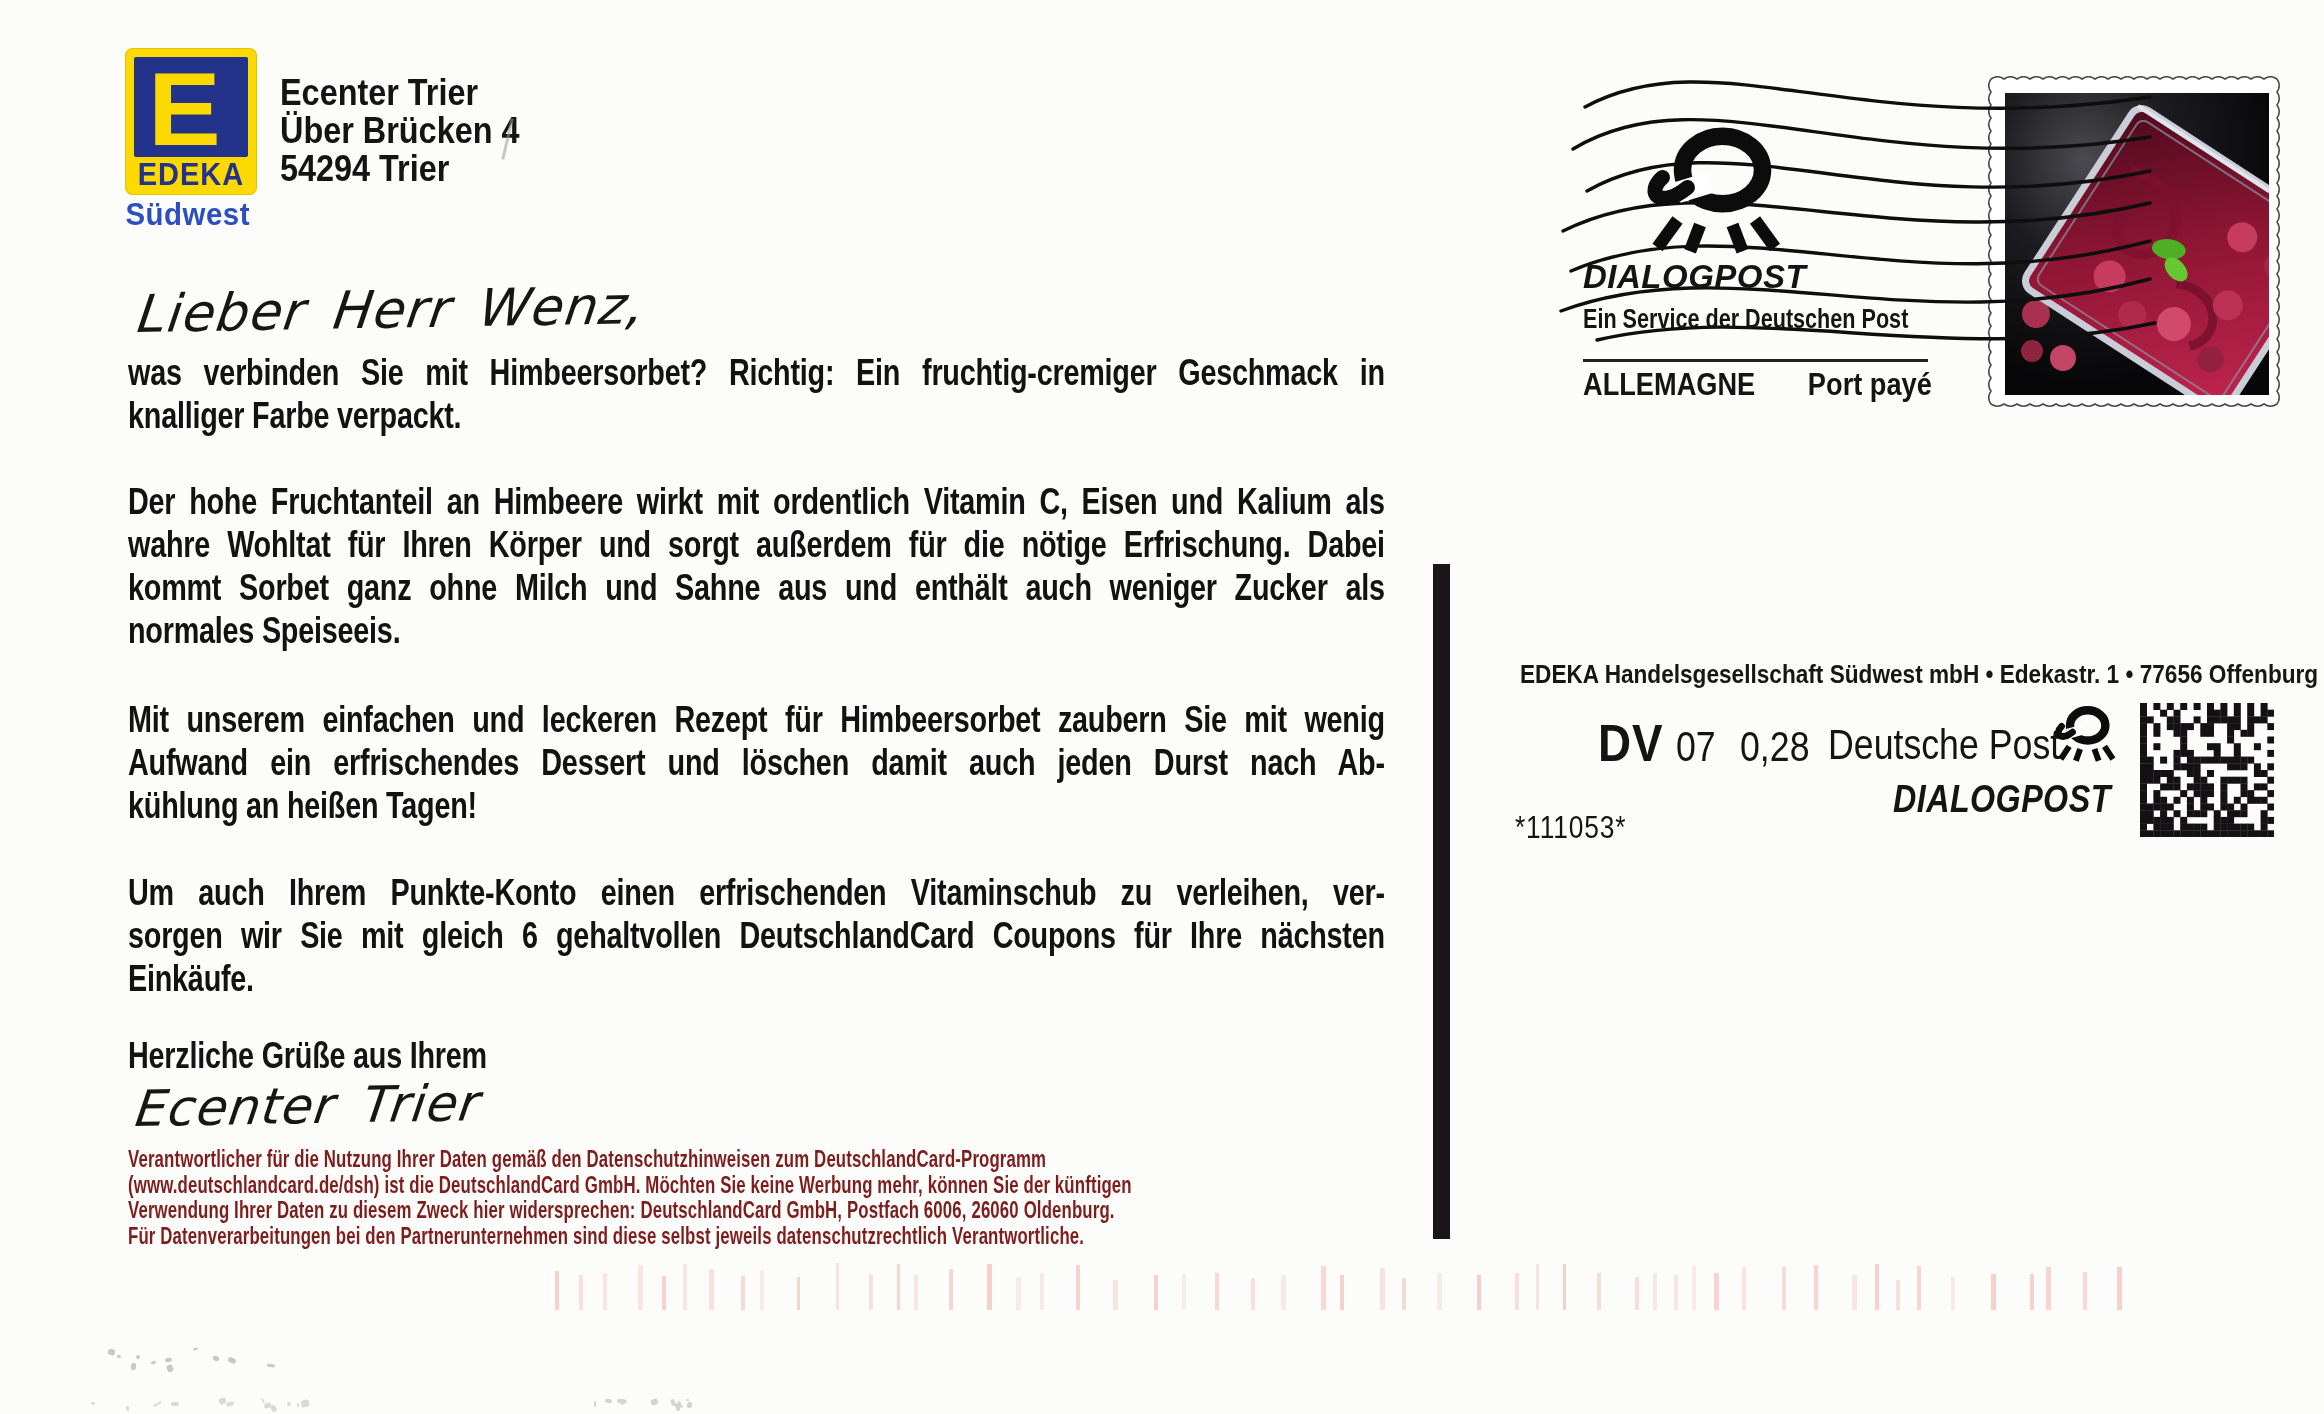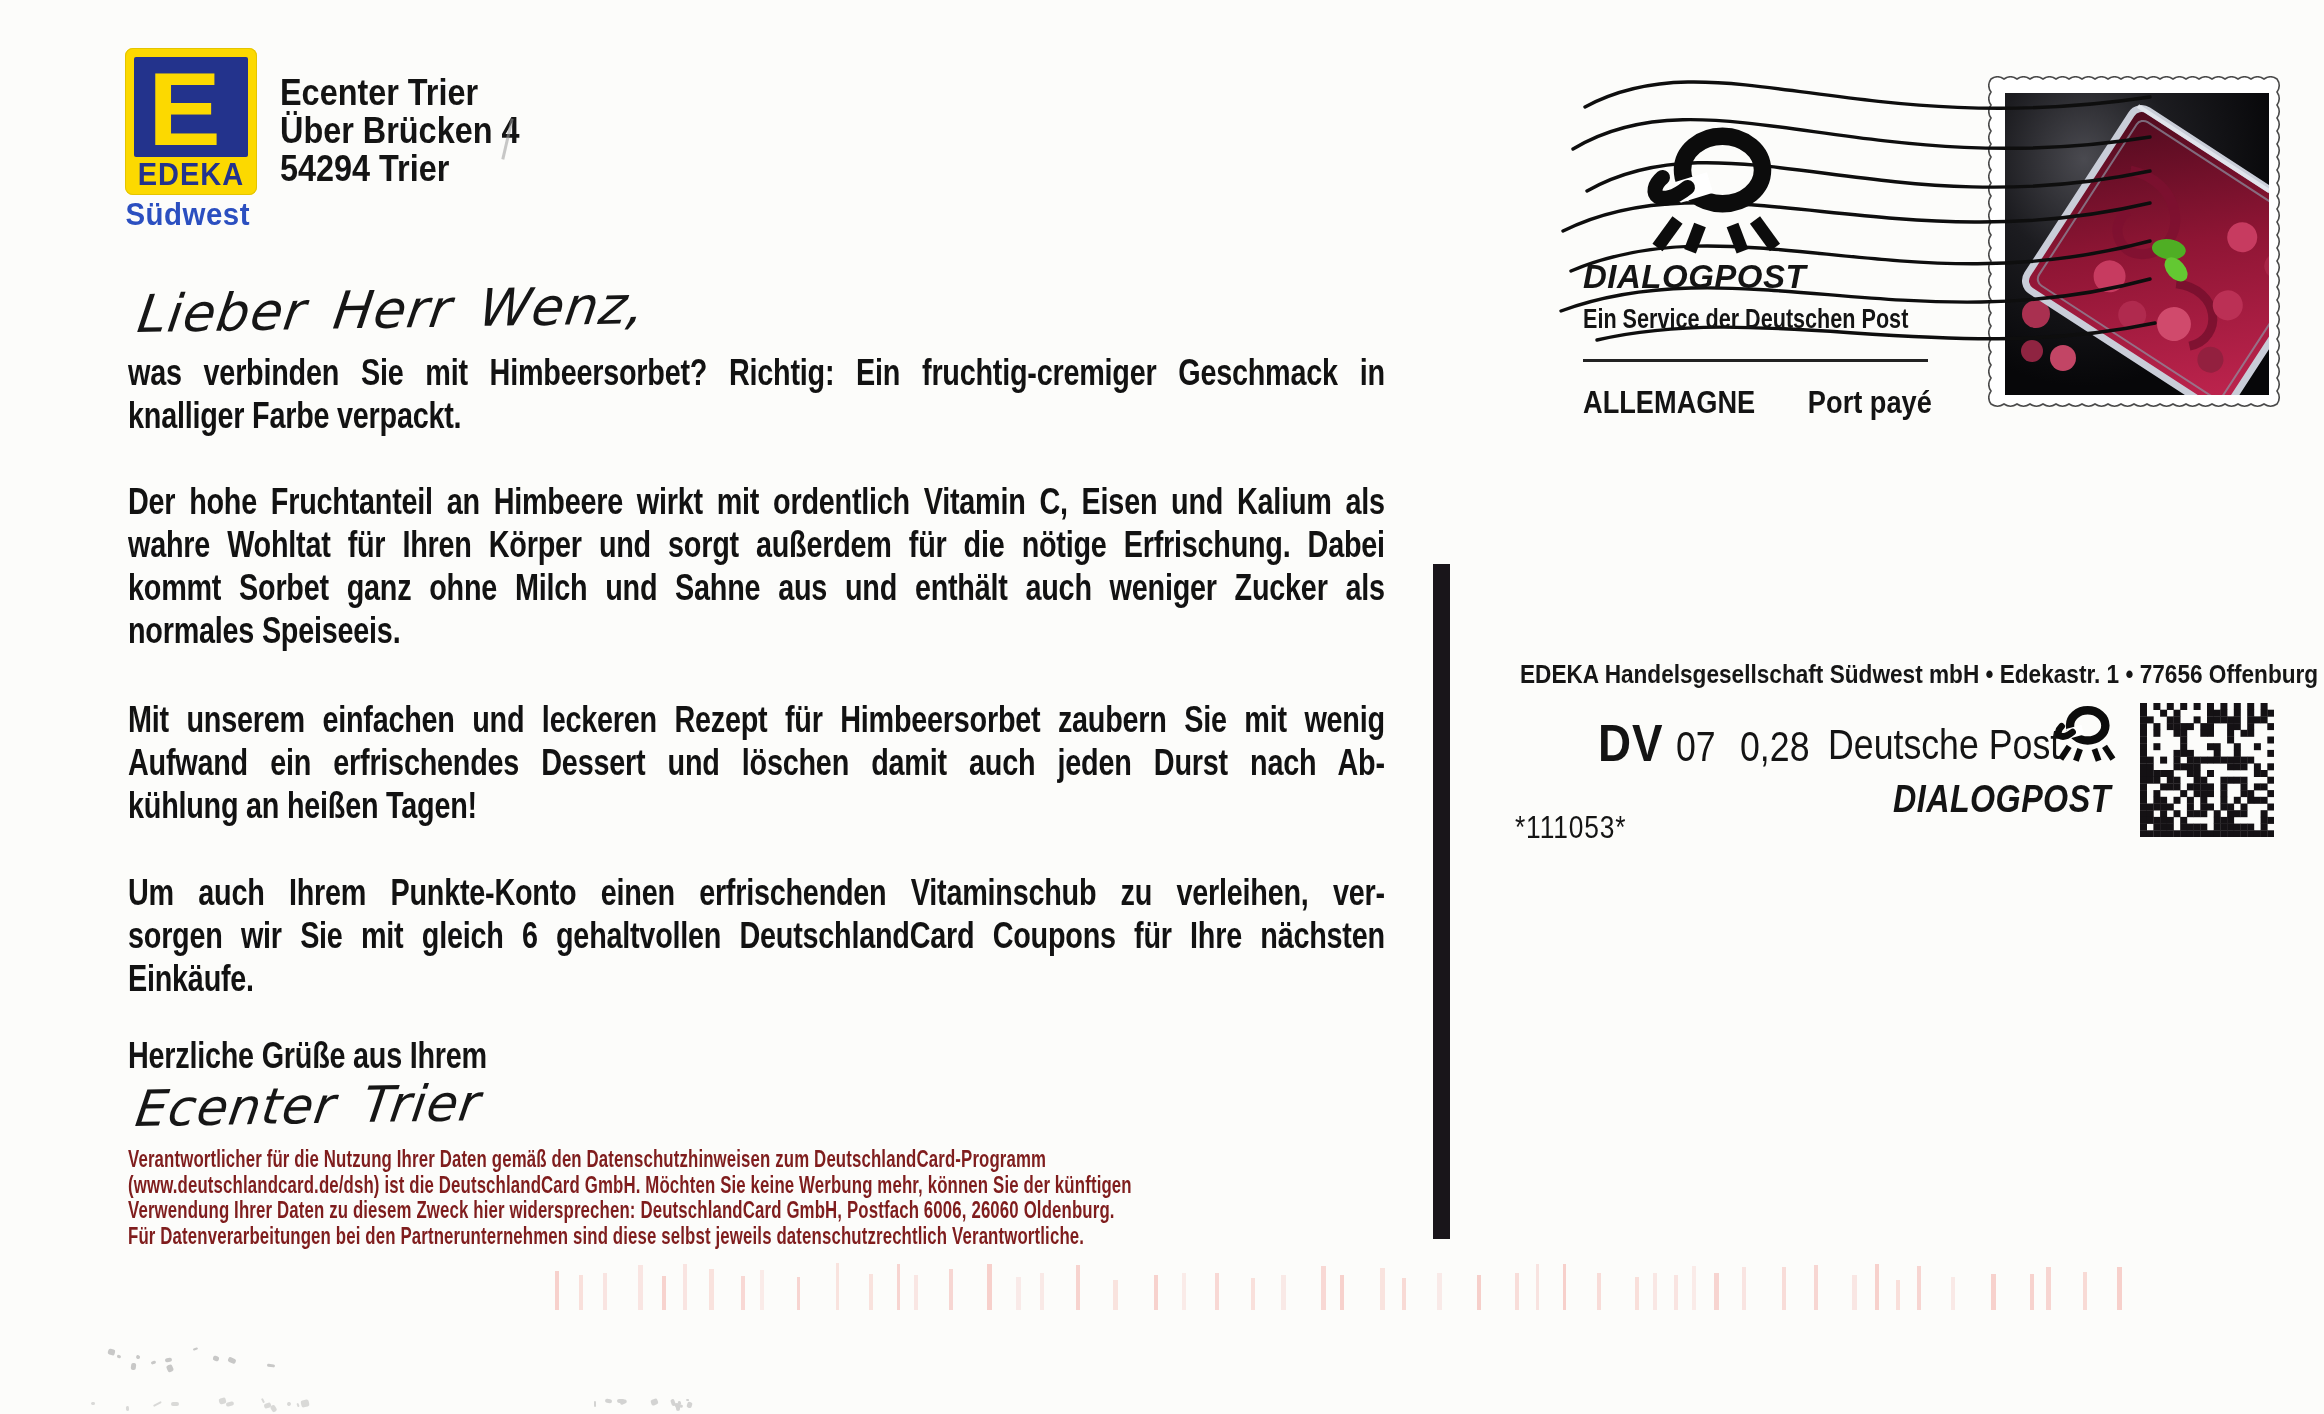--- a/index.html
+++ b/index.html
@@ -44,21 +44,21 @@
 
   
   .fineprint{left:128px;top:1146px;font-size:24px;font-weight:bold;line-height:25.7px;color:#7f1d1d;}
   .fineprint div{transform:scaleX(.7);transform-origin:0 0;white-space:nowrap;letter-spacing:.2px;}
 
   
   .pm-block{left:1583px;top:258px;width:345px;}
   .pm-title{font-size:33px;font-weight:bold;font-style:italic;letter-spacing:.5px;white-space:nowrap;}
   .pm-service{font-size:27px;font-weight:bold;white-space:nowrap;transform:scaleX(.8);transform-origin:0 0;margin-top:8px;}
   .pm-rule{height:3px;background:#222;margin-top:24px;width:345px;}
-  .pm-row{display:flex;justify-content:space-between;margin-top:22px;width:345px;}
+  .pm-row{display:flex;justify-content:space-between;margin-top:4px;width:345px;}
   .pm-country,.pm-paye{font-size:32px;font-weight:bold;transform:scaleX(.85);transform-origin:0 0;white-space:nowrap;}
   .pm-paye{transform-origin:100% 0;}
 
   
   .vbar{left:1433px;top:564px;width:17px;height:675px;background:#19151a;}
   .return-line{left:1520px;top:659px;font-size:26px;font-weight:bold;white-space:nowrap;
                transform:scaleX(.87);transform-origin:0 0;color:#161616;}
   .dv{left:1598px;top:713px;font-size:52px;font-weight:bold;letter-spacing:1px;transform:scaleX(.88);transform-origin:0 0;}
   .dv07{left:1676px;top:723px;font-size:42px;transform:scaleX(.85);transform-origin:0 0;}
   .dvprice{left:1740px;top:723px;font-size:42px;transform:scaleX(.85);transform-origin:0 0;}

